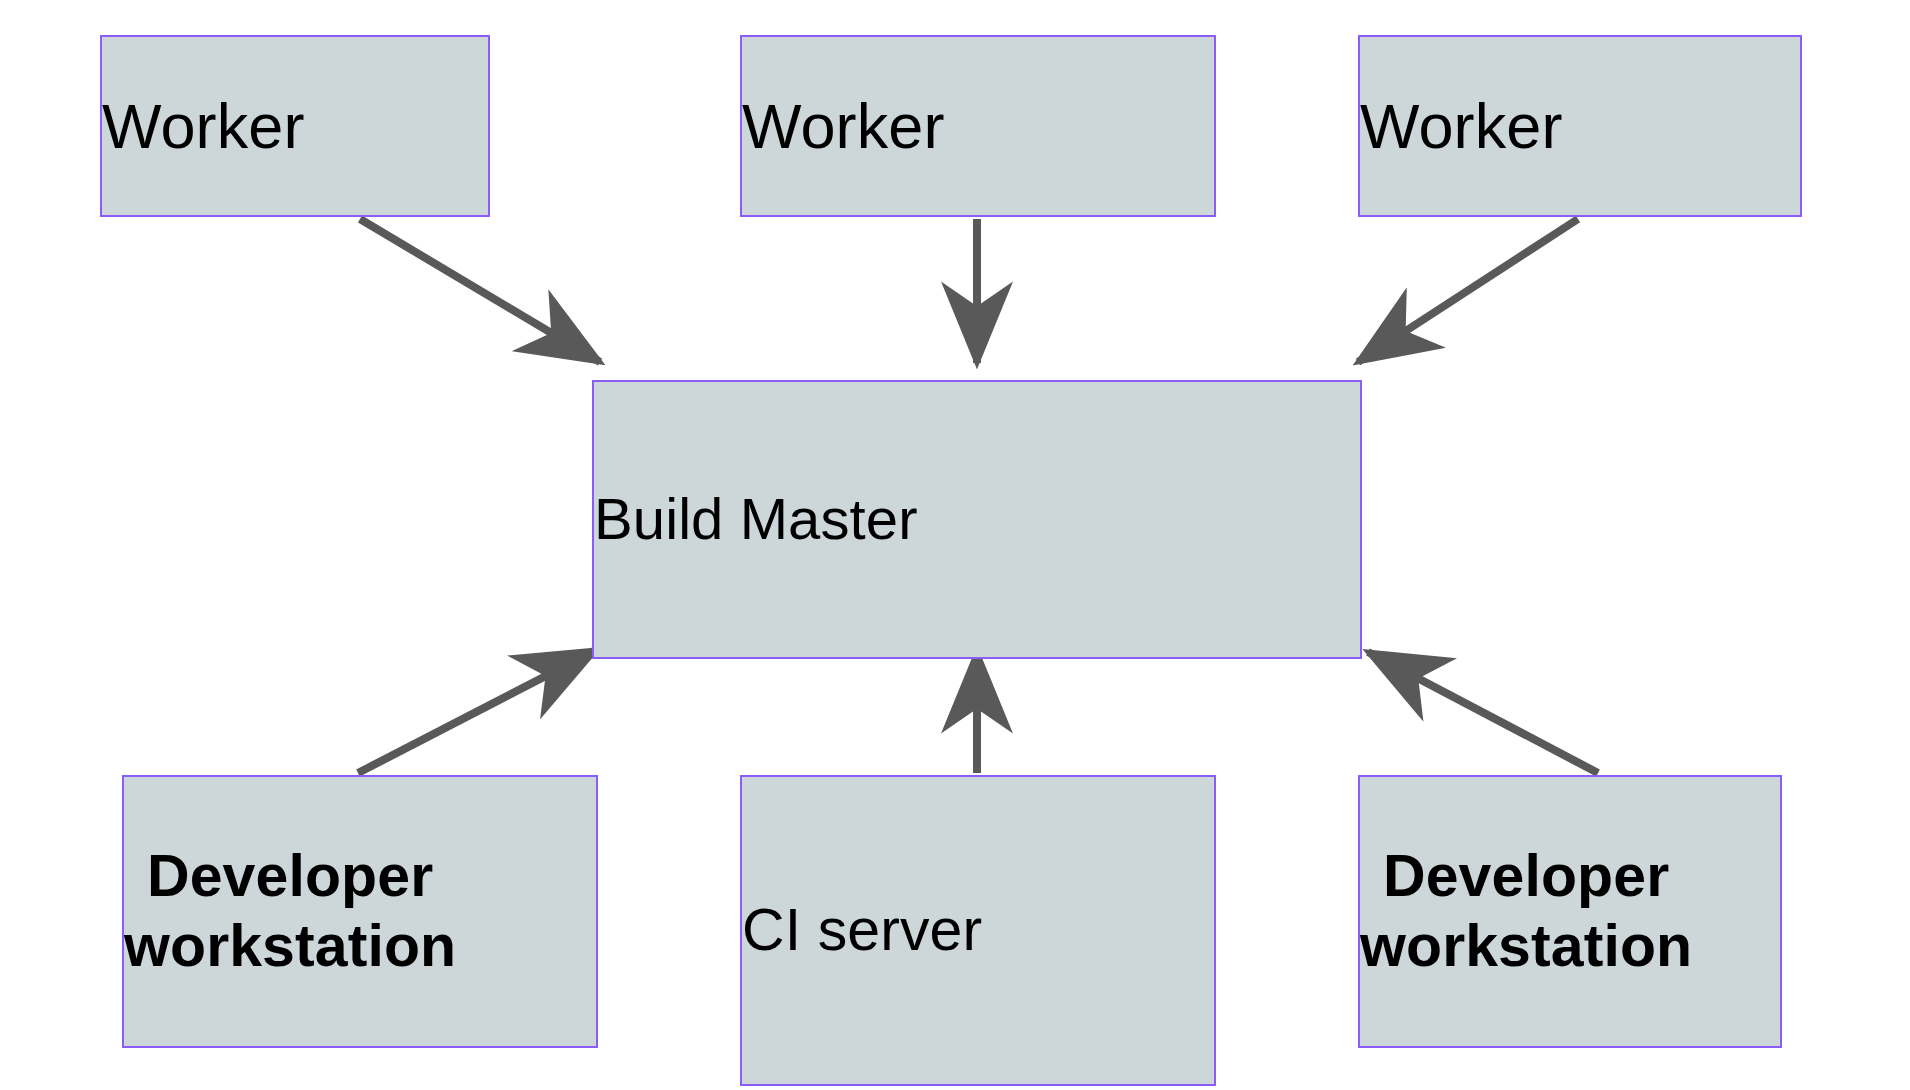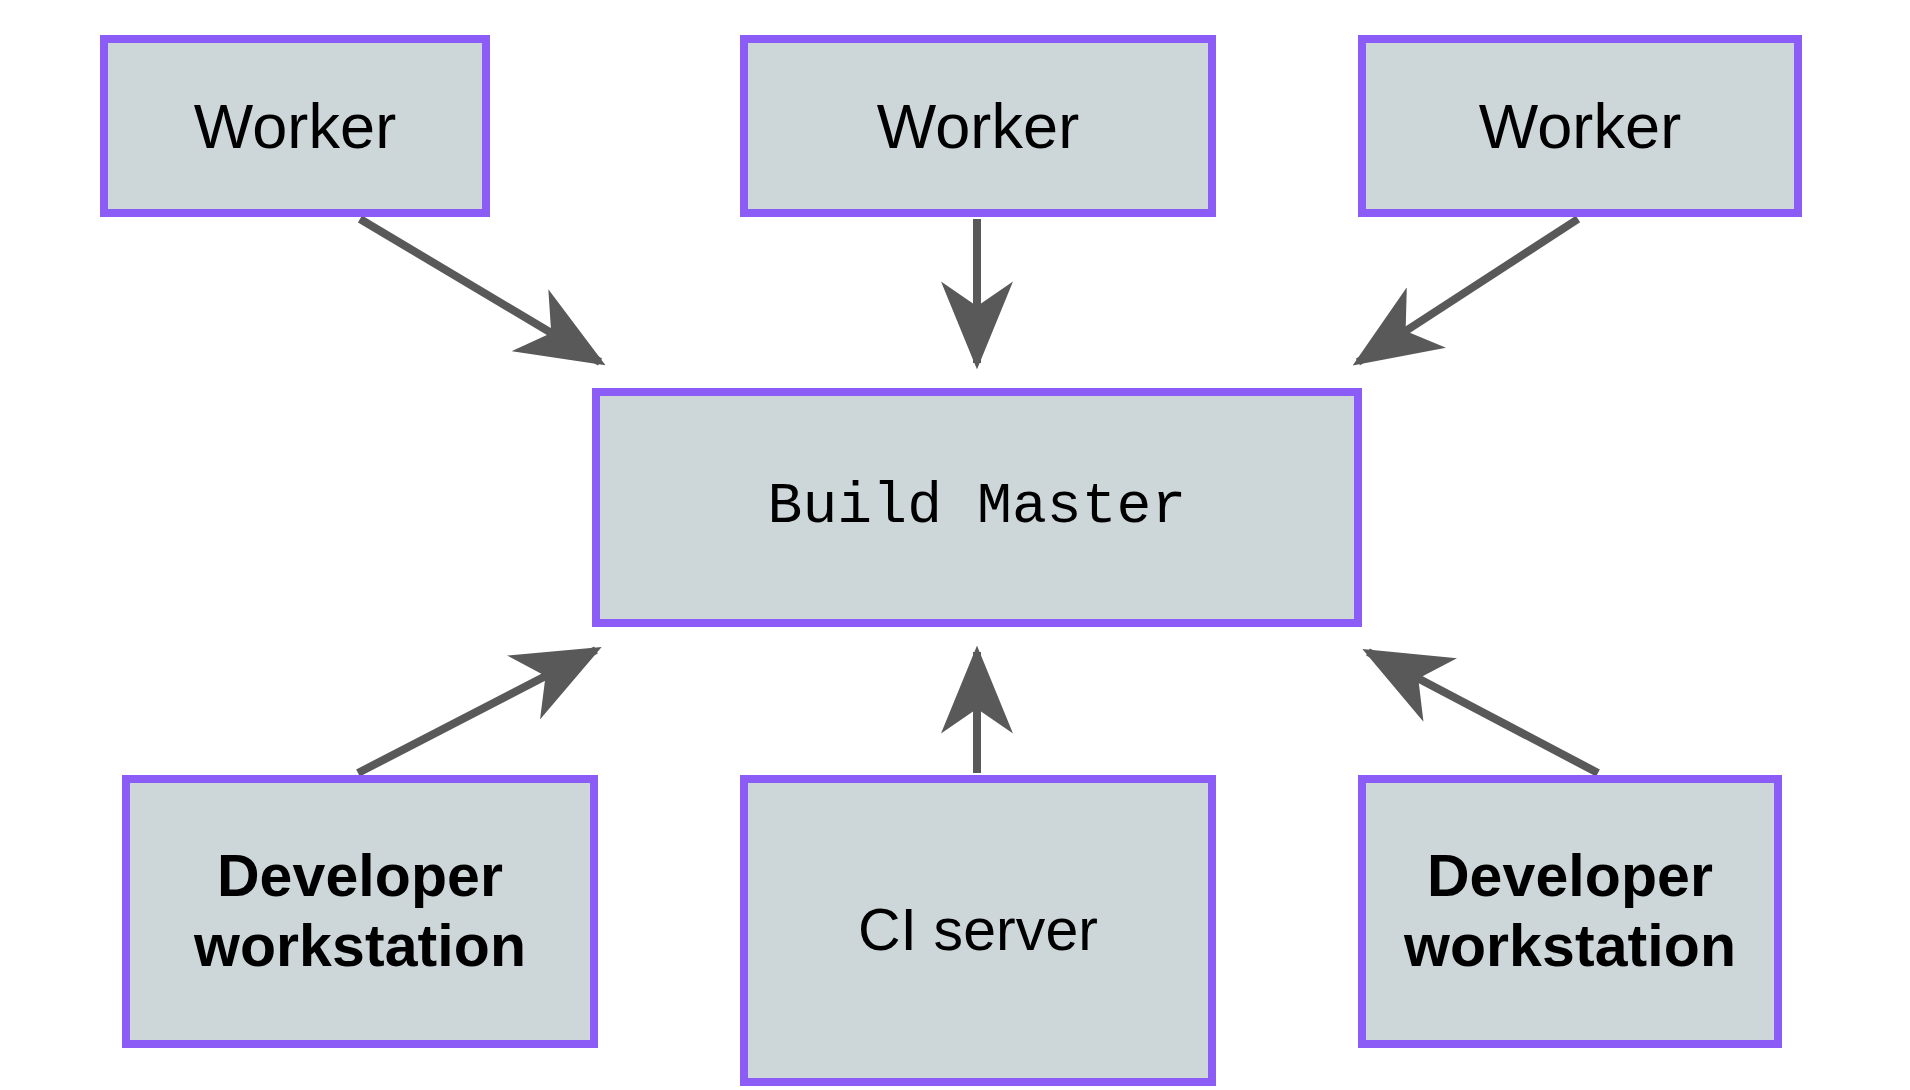--- a/index.html
+++ b/index.html
@@ -24,43 +24,42 @@
     left: 0;
     top: 0;
     width: 1910px;
     height: 1090px;
     pointer-events: none;
   }
   .node {
     position: absolute;
     box-sizing: border-box;
     background: #CDD6D9;
-    border: 8px solid #8b5cf6;
+    border: 2px solid #8b5cf6;
     display: flex;
     align-items: center;
-    justify-content: center;
     text-align: center;
   }
   .node-label {
     color: #000000;
     font-weight: 400;
     line-height: 1.18;
     letter-spacing: 0.1px;
     white-space: pre-line;
   }
   .node-worker .node-label { font-size: 63px; }
   .node-master .node-label { font-size: 58px; }
   .node-ci .node-label { font-size: 59px; }
   .node-dev .node-label { font-size: 59px; font-weight: bold; }
 
   
   #node-worker-left   { left: 100px;  top: 35px;  width: 390px; height: 182px; }
   #node-worker-center { left: 740px;  top: 35px;  width: 476px; height: 182px; }
   #node-worker-right  { left: 1358px; top: 35px;  width: 444px; height: 182px; }
-  #node-build-master  { left: 592px;  top: 388px; width: 770px; height: 239px; font-family: Liberation Mono, monospace; }
+  #node-build-master  { left: 592px;  top: 380px; width: 770px; height: 279px; }
   #node-dev-left      { left: 122px;  top: 775px; width: 476px; height: 273px; }
   #node-ci-server     { left: 740px;  top: 775px; width: 476px; height: 311px; }
   #node-dev-right     { left: 1358px; top: 775px; width: 424px; height: 273px; }
 </style>
 </head>
 <body>
 
 <div id="diagram-canvas">
 
   <svg id="edge-layer" viewBox="0 0 1910 1090" width="1910" height="1090" xmlns="http://www.w3.org/2000/svg">

